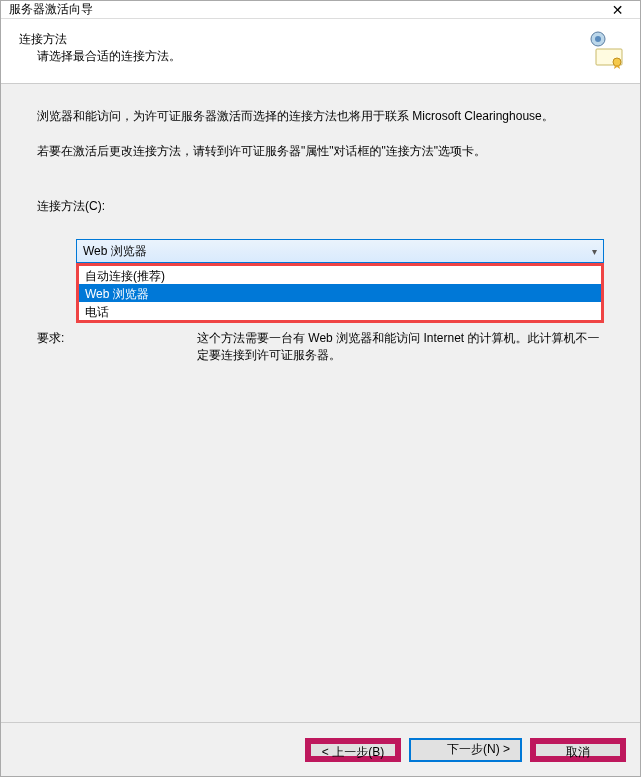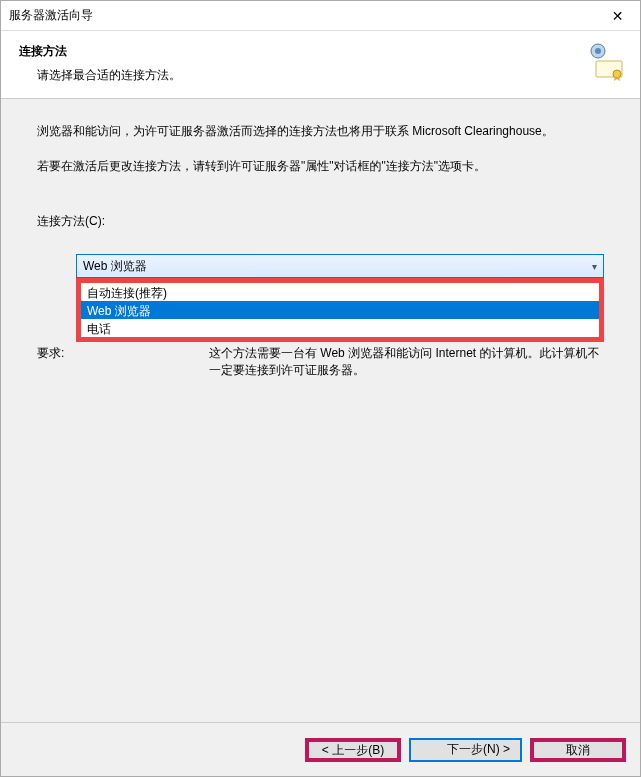--- a/index.html
+++ b/index.html
@@ -9,21 +9,21 @@
     font-size: 12px;
     background: #fff;
     width: 641px;
     height: 777px;
     border: 1px solid #aaa;
     display: flex;
     flex-direction: column;
     overflow: hidden;
   }
   .titlebar {
-    height: 30px;
+    height: 18px;
     display: flex;
     align-items: center;
     padding: 0 0 0 8px;
     border-bottom: 1px solid #ddd;
   }
   .titlebar .title { flex: 1; font-size: 12px; }
   .titlebar .close {
     width: 45px;
     height: 100%;
     display: flex;
@@ -33,21 +33,21 @@
     cursor: default;
   }
   .header {
     padding: 10px 14px 14px 14px;
     background: #fff;
     border-bottom: 1px solid #ccc;
     display: flex;
     align-items: flex-start;
   }
   .header-text { flex: 1; }
-  .header-title { font-weight: bold; margin: 2px 0 7px 4px; }
+  .header-title { font-weight: normal; margin: 2px 0 0 4px; }
   .header-sub { margin-left: 22px; }
   .header-icon { width: 40px; height: 40px; margin-left: 8px; }
   .body {
     flex: 1;
     background: #f0f0f0;
     padding: 24px 36px 0 36px;
     position: relative;
   }
   .intro1 { margin-bottom: 4px; }
   .intro2 { margin-top: 18px; }
@@ -62,57 +62,56 @@
     padding: 0 6px;
     width: 100%;
     justify-content: space-between;
   }
   .combo .chev { font-size: 10px; color: #555; }
   .dropdown {
     position: absolute;
     top: 24px;
     left: 0;
     right: 0;
-    border: 5px solid #ef4444;
+    border: 3px solid #ef4444;
     background: #fff;
     z-index: 10;
   }
   .dropdown .opt {
     padding: 2px 6px;
     height: 18px;
     line-height: 16px;
   }
   .dropdown .opt.selected {
     background: #0078d7;
     color: #fff;
   }
   .desc-row {
     display: flex;
     margin-top: 70px;
-    gap: 12px;
   }
   .desc-row:last-of-type { margin-top: 46px; }
   .desc-left { width: 160px; }
   .desc-right { flex: 1; }
   .partial { margin-left: 160px; margin-top: 4px; }
   .footer {
     height: 54px;
     border-top: 1px solid #ccc;
     background: #f0f0f0;
     display: flex;
     align-items: center;
     justify-content: flex-end;
     padding-right: 14px;
     gap: 8px;
   }
   .footer button {
     height: 24px;
     min-width: 96px;
     background: #e1e1e1;
-    border: 4px solid #be185d;
+    border: 6px solid #be185d;
     font-family: inherit;
     font-size: 12px;
     padding: 0 10px;
   }
   .footer button.default {
     border: 2px solid #0078d7;
     background: #e1e1e1;
     padding-left: 36px;
   }
 </style>

